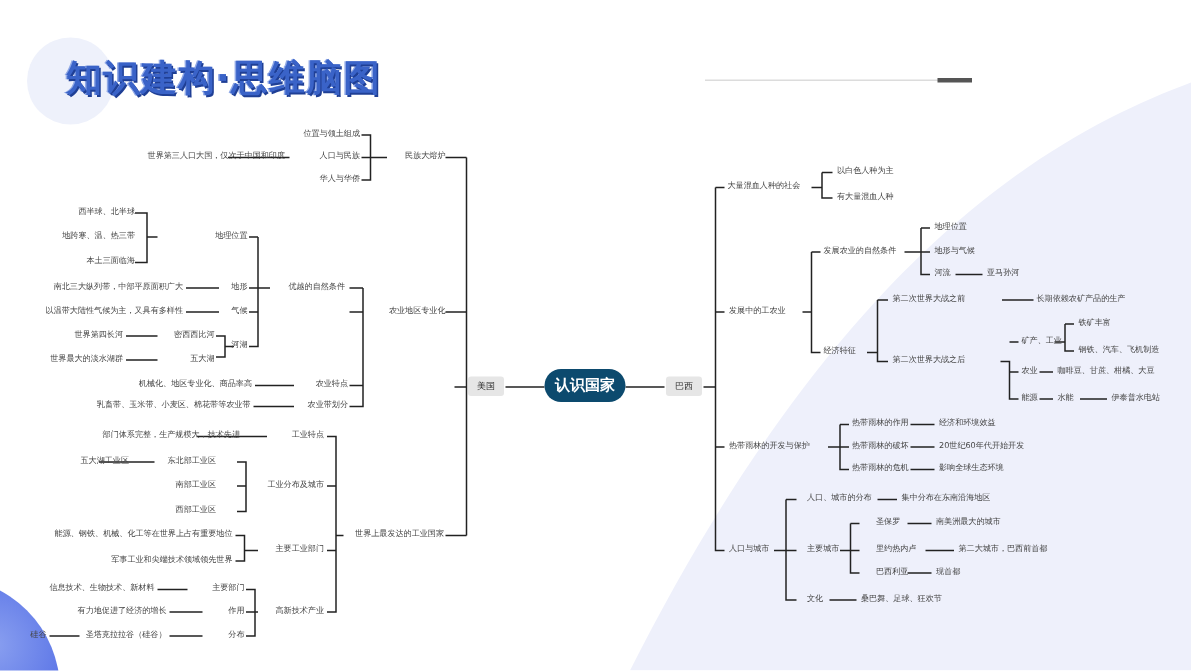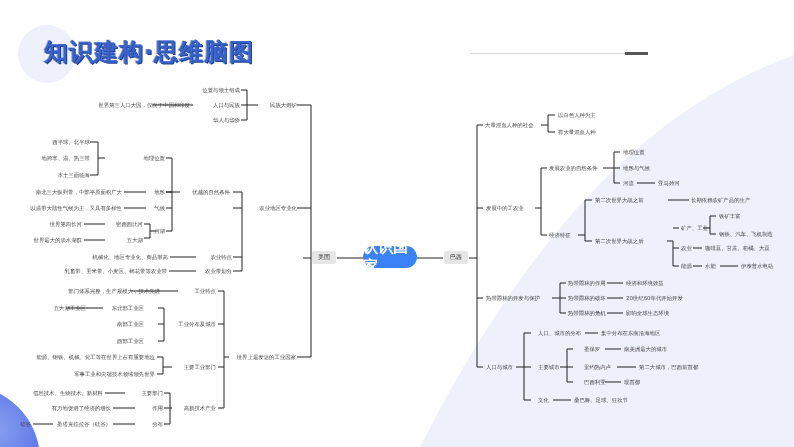--- a/index.html
+++ b/index.html
@@ -5,21 +5,21 @@
   html, body { margin:0; padding:0; }
   body { width:794px; height:447px; position:relative; overflow:hidden; background:#ffffff; font-family:"DejaVu Sans", sans-serif; }
   .bg-circle-tl { position:absolute; left:18px; top:25px; width:58px; height:58px; border-radius:50%; background:#eef1fb; }
   .bg-wedge { position:absolute; left:0; top:0; width:794px; height:447px; }
   .title { position:absolute; left:44px; top:36px; font-size:24px; font-weight:bold; color:#3a63c8; letter-spacing:1px; text-shadow:1px 1px 0 #1f3f95, -1px 0 0 #8fa8e6; font-family:"DejaVu Sans", sans-serif; }
   .top-line { position:absolute; left:470px; top:53px; width:160px; height:1px; background:#dcdcdc; }
   .top-line-dark { position:absolute; left:625px; top:52px; width:23px; height:3px; background:#555; }
   svg.lines { position:absolute; left:0; top:0; width:794px; height:447px; }
   .n { position:absolute; font-size:5.4px; color:#444; white-space:nowrap; line-height:7px; transform:translateY(-50%); }
   .n.r { text-align:right; transform:translate(-100%,-50%); }
-  .center { position:absolute; left:363px; top:246px; width:54px; height:22px; border-radius:12px; background:#3b82f6; color:#fff; font-size:15px; font-weight:bold; display:flex; align-items:center; justify-content:center; }
+  .center { position:absolute; left:363px; top:246px; width:54px; height:22px; border-radius:12px; background:#0c4a6e; color:#fff; font-size:10px; font-weight:bold; display:flex; align-items:center; justify-content:center; }
   .country { position:absolute; top:251px; width:24px; height:13px; background:#e6e6e6; border-radius:2px; font-size:6px; color:#333; display:flex; align-items:center; justify-content:center; }
   .blue-circle { position:absolute; left:-110px; top:385px; width:150px; height:150px; border-radius:50%; background:radial-gradient(circle at 70% 30%, #8aa0f0 0%, #3a56e0 60%, #1b2fd0 100%); }
 </style>
 </head>
 <body>
 
 <div class="bg-circle-tl"></div>
 <svg class="bg-wedge">
   <path d="M794 55 C 700 90, 560 170, 420 447 L 794 447 Z" fill="#eef0fb"></path>
 </svg>

